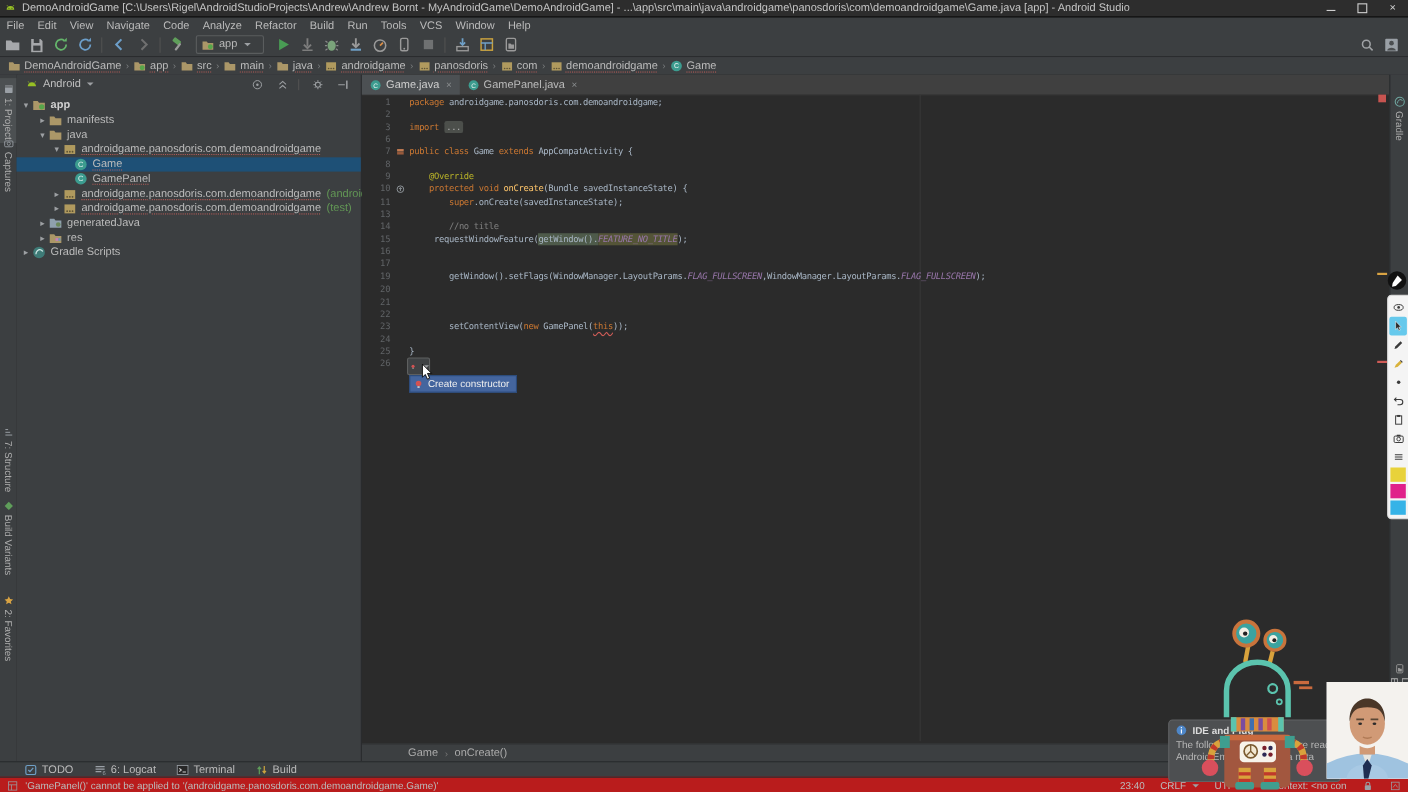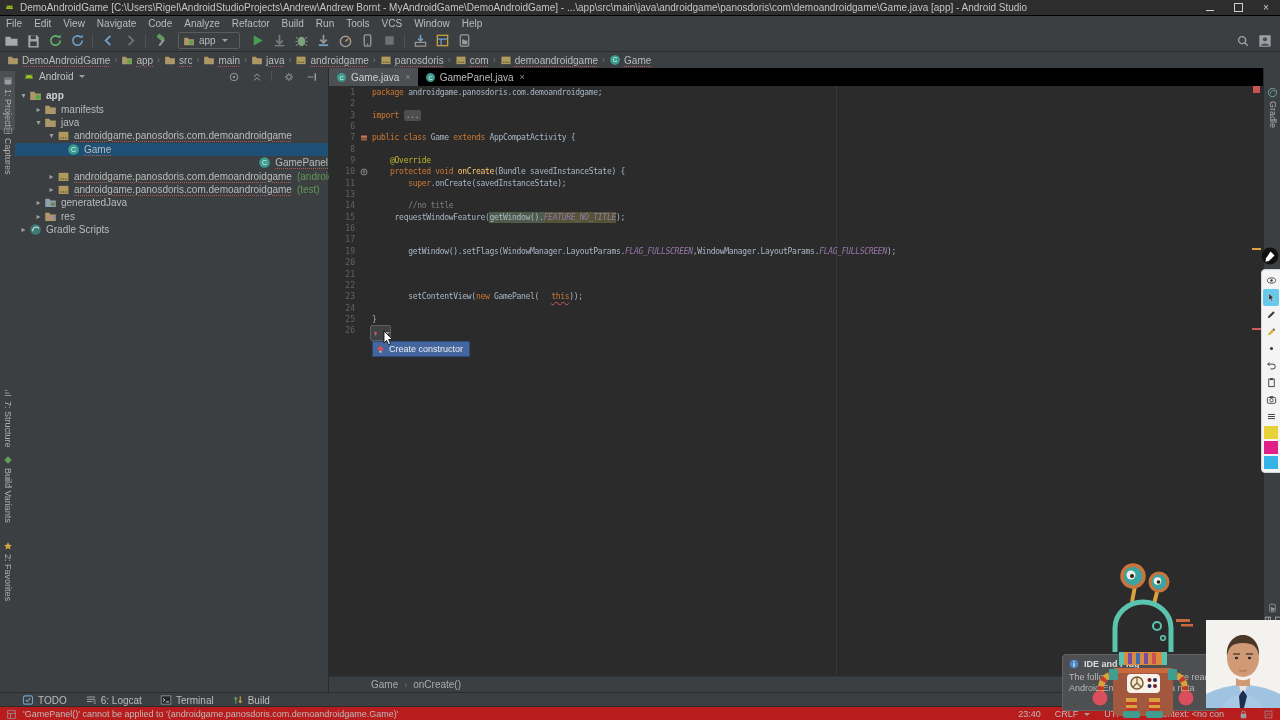--- a/index.html
+++ b/index.html
@@ -64,40 +64,40 @@
   .trow{height:13.4px;display:flex;align-items:center;white-space:nowrap;}
   .trow.sel{background:#1e5076;}
   .tarrow{width:11px;text-align:center;color:#9da0a3;font-size:8px;flex:none;}
   .trow .ic{width:13px;height:13px;margin-right:4px;flex:none;}
   .trow .lbl.err{text-decoration:underline dotted #b05a56;text-underline-offset:2px;}
   .trow .sfx{color:#629755;margin-left:5px;}
   .trow .lbl.b{font-weight:bold;color:#d0d0d0;}
 
   
   #editor{position:absolute;left:329px;top:68px;width:934px;height:624px;background:#2b2b2b;}
-  #tabs{height:18px;background:#000000;display:flex;border-bottom:1px solid #2b2b2b;}
+  #tabs{height:18px;background:#404040;display:flex;border-bottom:1px solid #2b2b2b;}
   .tab{display:flex;align-items:center;font-size:10px;color:#bbb;padding:0 7px;height:18px;}
   .tab.active{background:#4c5053;color:#cfcfcf;}
   .tab .ic{width:11px;height:11px;margin-right:4px;}
   .tab .x{color:#8a8d8f;margin-left:6px;font-size:9px;}
   #code-area{position:absolute;left:0;top:18px;width:920px;height:588px;overflow:hidden;
              font-family:"DejaVu Sans Mono",monospace;font-size:8px;letter-spacing:-0.3px;color:#a9b7c6;}
   #guide{position:absolute;left:507px;top:0;width:1px;height:588px;background:#383838;}
   #code-lines{position:relative;padding-top:1px;}
   .cl{height:11.35px;line-height:11.35px;display:flex;white-space:pre;}
   .cl .num{width:26px;text-align:right;color:#606366;flex:none;letter-spacing:0;}
   .cl .gut{width:17px;flex:none;display:flex;align-items:center;justify-content:center;}
   .cl .gut .ic{width:8px;height:8px;}
   .k{color:#cc7832;} .a{color:#bbb529;} .f{color:#ffc66b;} .c{color:#808080;}
   .p{color:#a9b7c6;}
   .sf{color:#9876aa;font-style:italic;}
   .d{background:#4c4f4b;color:#b0b0b0;border-radius:2px;padding:0 2px;}
   .s1{background:#4e5a4a;}
   .s2{background:#545437;color:#9876aa;font-style:italic;}
-  .te{color:#cc7832;text-decoration:underline wavy #cf5b56 1px;text-underline-offset:2px;margin-left:12px;}
+  .te{color:#cc7832;text-decoration:underline wavy #cf5b56 1px;text-underline-offset:2px;}
   
   #bulb{position:absolute;left:41px;top:239px;width:19px;height:14px;background:#3f4244;
         border:1px solid #5e6060;border-radius:2px;display:flex;align-items:center;z-index:5;}
   #bulb .ic{width:9px;height:9px;margin-left:2px;}
   #popup{position:absolute;left:43px;top:255px;height:14px;background:#44659e;border:1px solid #2b4a7a;
          display:flex;align-items:center;font-family:"Liberation Sans",sans-serif;font-size:9px;
          letter-spacing:0;color:#eee;padding:0 6px 0 3px;z-index:5;white-space:nowrap;}
   #popup .ic{width:9px;height:9px;margin-right:4px;}
   #cursor{position:absolute;left:54px;top:244px;width:12px;height:17px;z-index:6;}
   
@@ -572,21 +572,21 @@
         <div class="trow sel" style="padding-left: 41px;">
           <span class="tarrow"></span>
           <span class="ic" style="width: 13px; height: 13px;">
             <svg viewBox="0 0 16 16">
               <circle cx="8" cy="8" r="6.5" fill="#3c9c8f"></circle>
               <text x="8" y="11" font-size="8.5" font-family="Liberation Sans,sans-serif" fill="#eaf4f2" text-anchor="middle">C</text>
             </svg>
           </span>
           <span class="lbl err">Game</span>
         </div>
-        <div class="trow" style="padding-left: 41px; justify-content: flex-end;">
+        <div class="trow" style="padding-left: 41px;">
           <span class="tarrow"></span>
           <span class="ic" style="width: 13px; height: 13px;">
             <svg viewBox="0 0 16 16">
               <circle cx="8" cy="8" r="6.5" fill="#3c9c8f"></circle>
               <text x="8" y="11" font-size="8.5" font-family="Liberation Sans,sans-serif" fill="#eaf4f2" text-anchor="middle">C</text>
             </svg>
           </span>
           <span class="lbl err">GamePanel</span>
         </div>
         <div class="trow" style="padding-left: 31px;">

